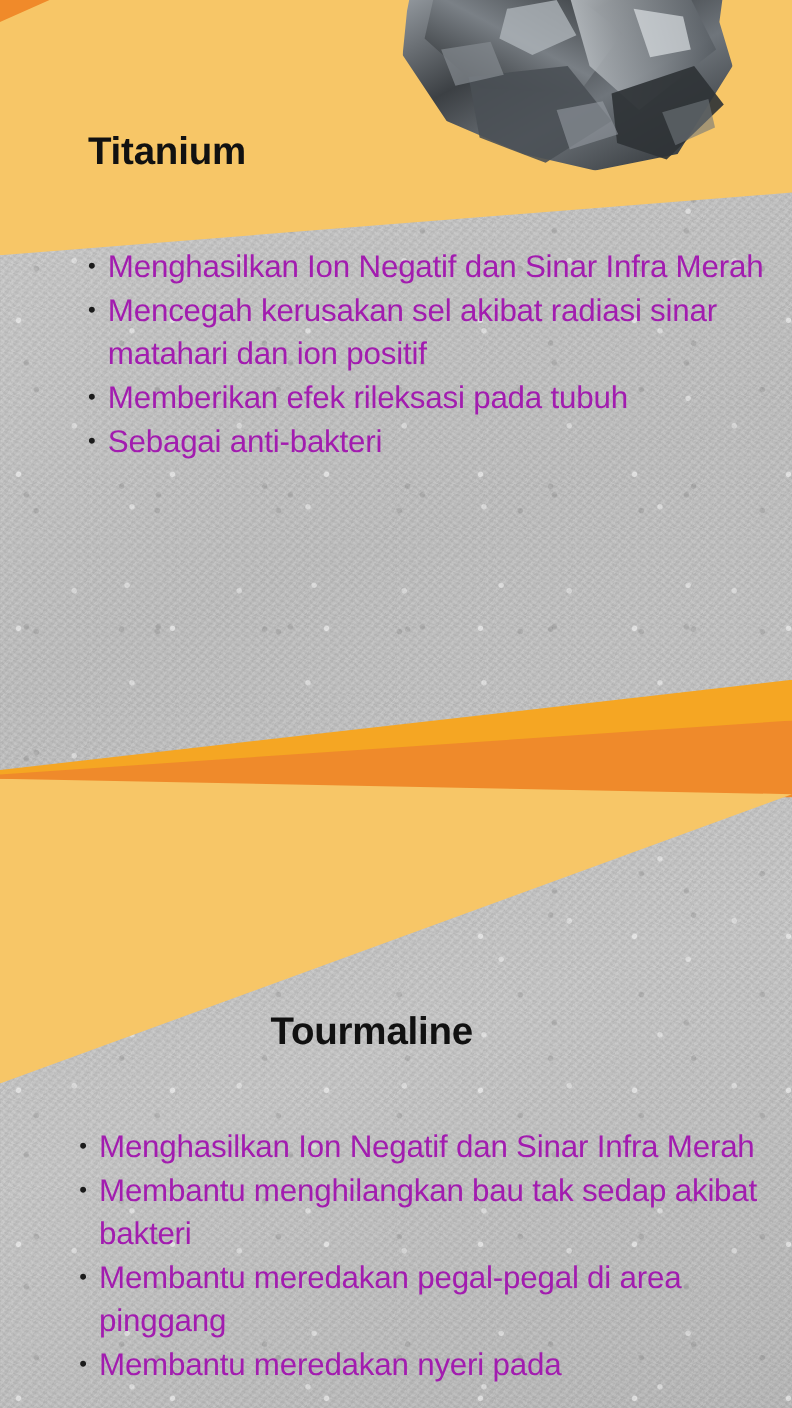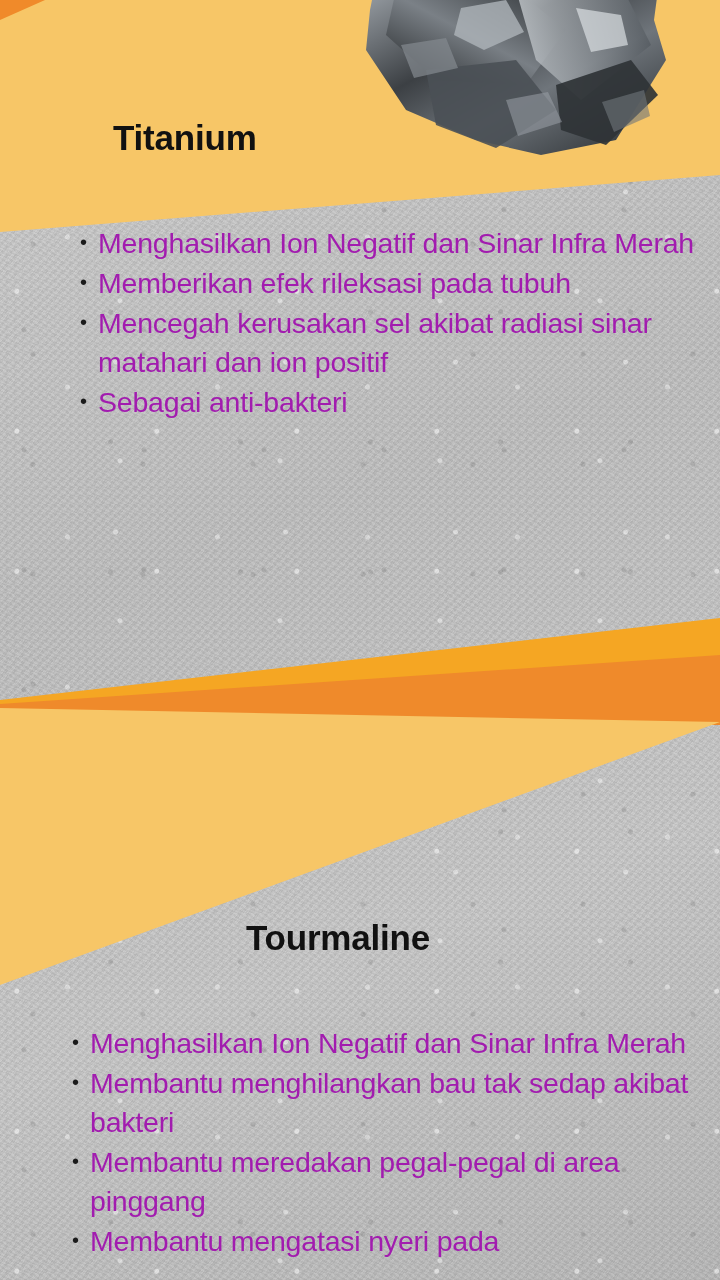--- a/index.html
+++ b/index.html
@@ -141,21 +141,21 @@
     content: "\2022";
     position: absolute;
     left: 22px;
     top: -1px;
     font-size: 20px;
     color: #1b1b1b;
   }
 
   
   #titanium-section { top: 118px; }
-  #titanium-section .section-title { margin-left: 113px; }
+  #titanium-section .section-title { margin-left: 80px; }
   #titanium-section .bullets { margin-top: 66px; margin-left: 58px; }
 
   
   #tourmaline-section { top: 918px; }
   #tourmaline-section .section-title {
     text-align: center;
     margin-right: 44px;
   }
   #tourmaline-section .bullets { margin-top: 66px; margin-left: 50px; }
 </style>
@@ -202,29 +202,29 @@
     <polygon points="210,18 255,25 262,55 225,62" fill="#e2e6e9" opacity="0.65"></polygon>
     <polygon points="35,55 80,48 92,78 48,88" fill="#848a90" opacity="0.7"></polygon>
     <polygon points="140,110 182,102 196,132 152,146" fill="#9ba1a7" opacity="0.55"></polygon>
     <polygon points="236,112 278,100 284,126 248,142" fill="#70767c" opacity="0.6"></polygon>
   </svg>
 
   <div class="section" id="titanium-section">
     <div class="section-title">Titanium</div>
     <ul class="bullets">
       <li class="bullet">Menghasilkan Ion Negatif dan Sinar Infra Merah</li>
+      <li class="bullet">Mencegah kerusakan sel akibat radiasi sinar matahari dan ion positif</li>
       <li class="bullet">Memberikan efek rileksasi pada tubuh</li>
-      <li class="bullet">Mencegah kerusakan sel akibat radiasi sinar matahari dan ion positif</li>
       <li class="bullet">Sebagai anti-bakteri</li>
     </ul>
   </div>
 
   <div class="section" id="tourmaline-section">
     <div class="section-title">Tourmaline</div>
     <ul class="bullets">
       <li class="bullet">Menghasilkan Ion Negatif dan Sinar Infra Merah</li>
       <li class="bullet">Membantu menghilangkan bau tak sedap akibat bakteri</li>
       <li class="bullet">Membantu meredakan pegal-pegal di area pinggang</li>
-      <li class="bullet">Membantu mengatasi nyeri pada</li>
+      <li class="bullet">Membantu meredakan nyeri pada</li>
     </ul>
   </div>
 
 </div>
 
 </body></html>

